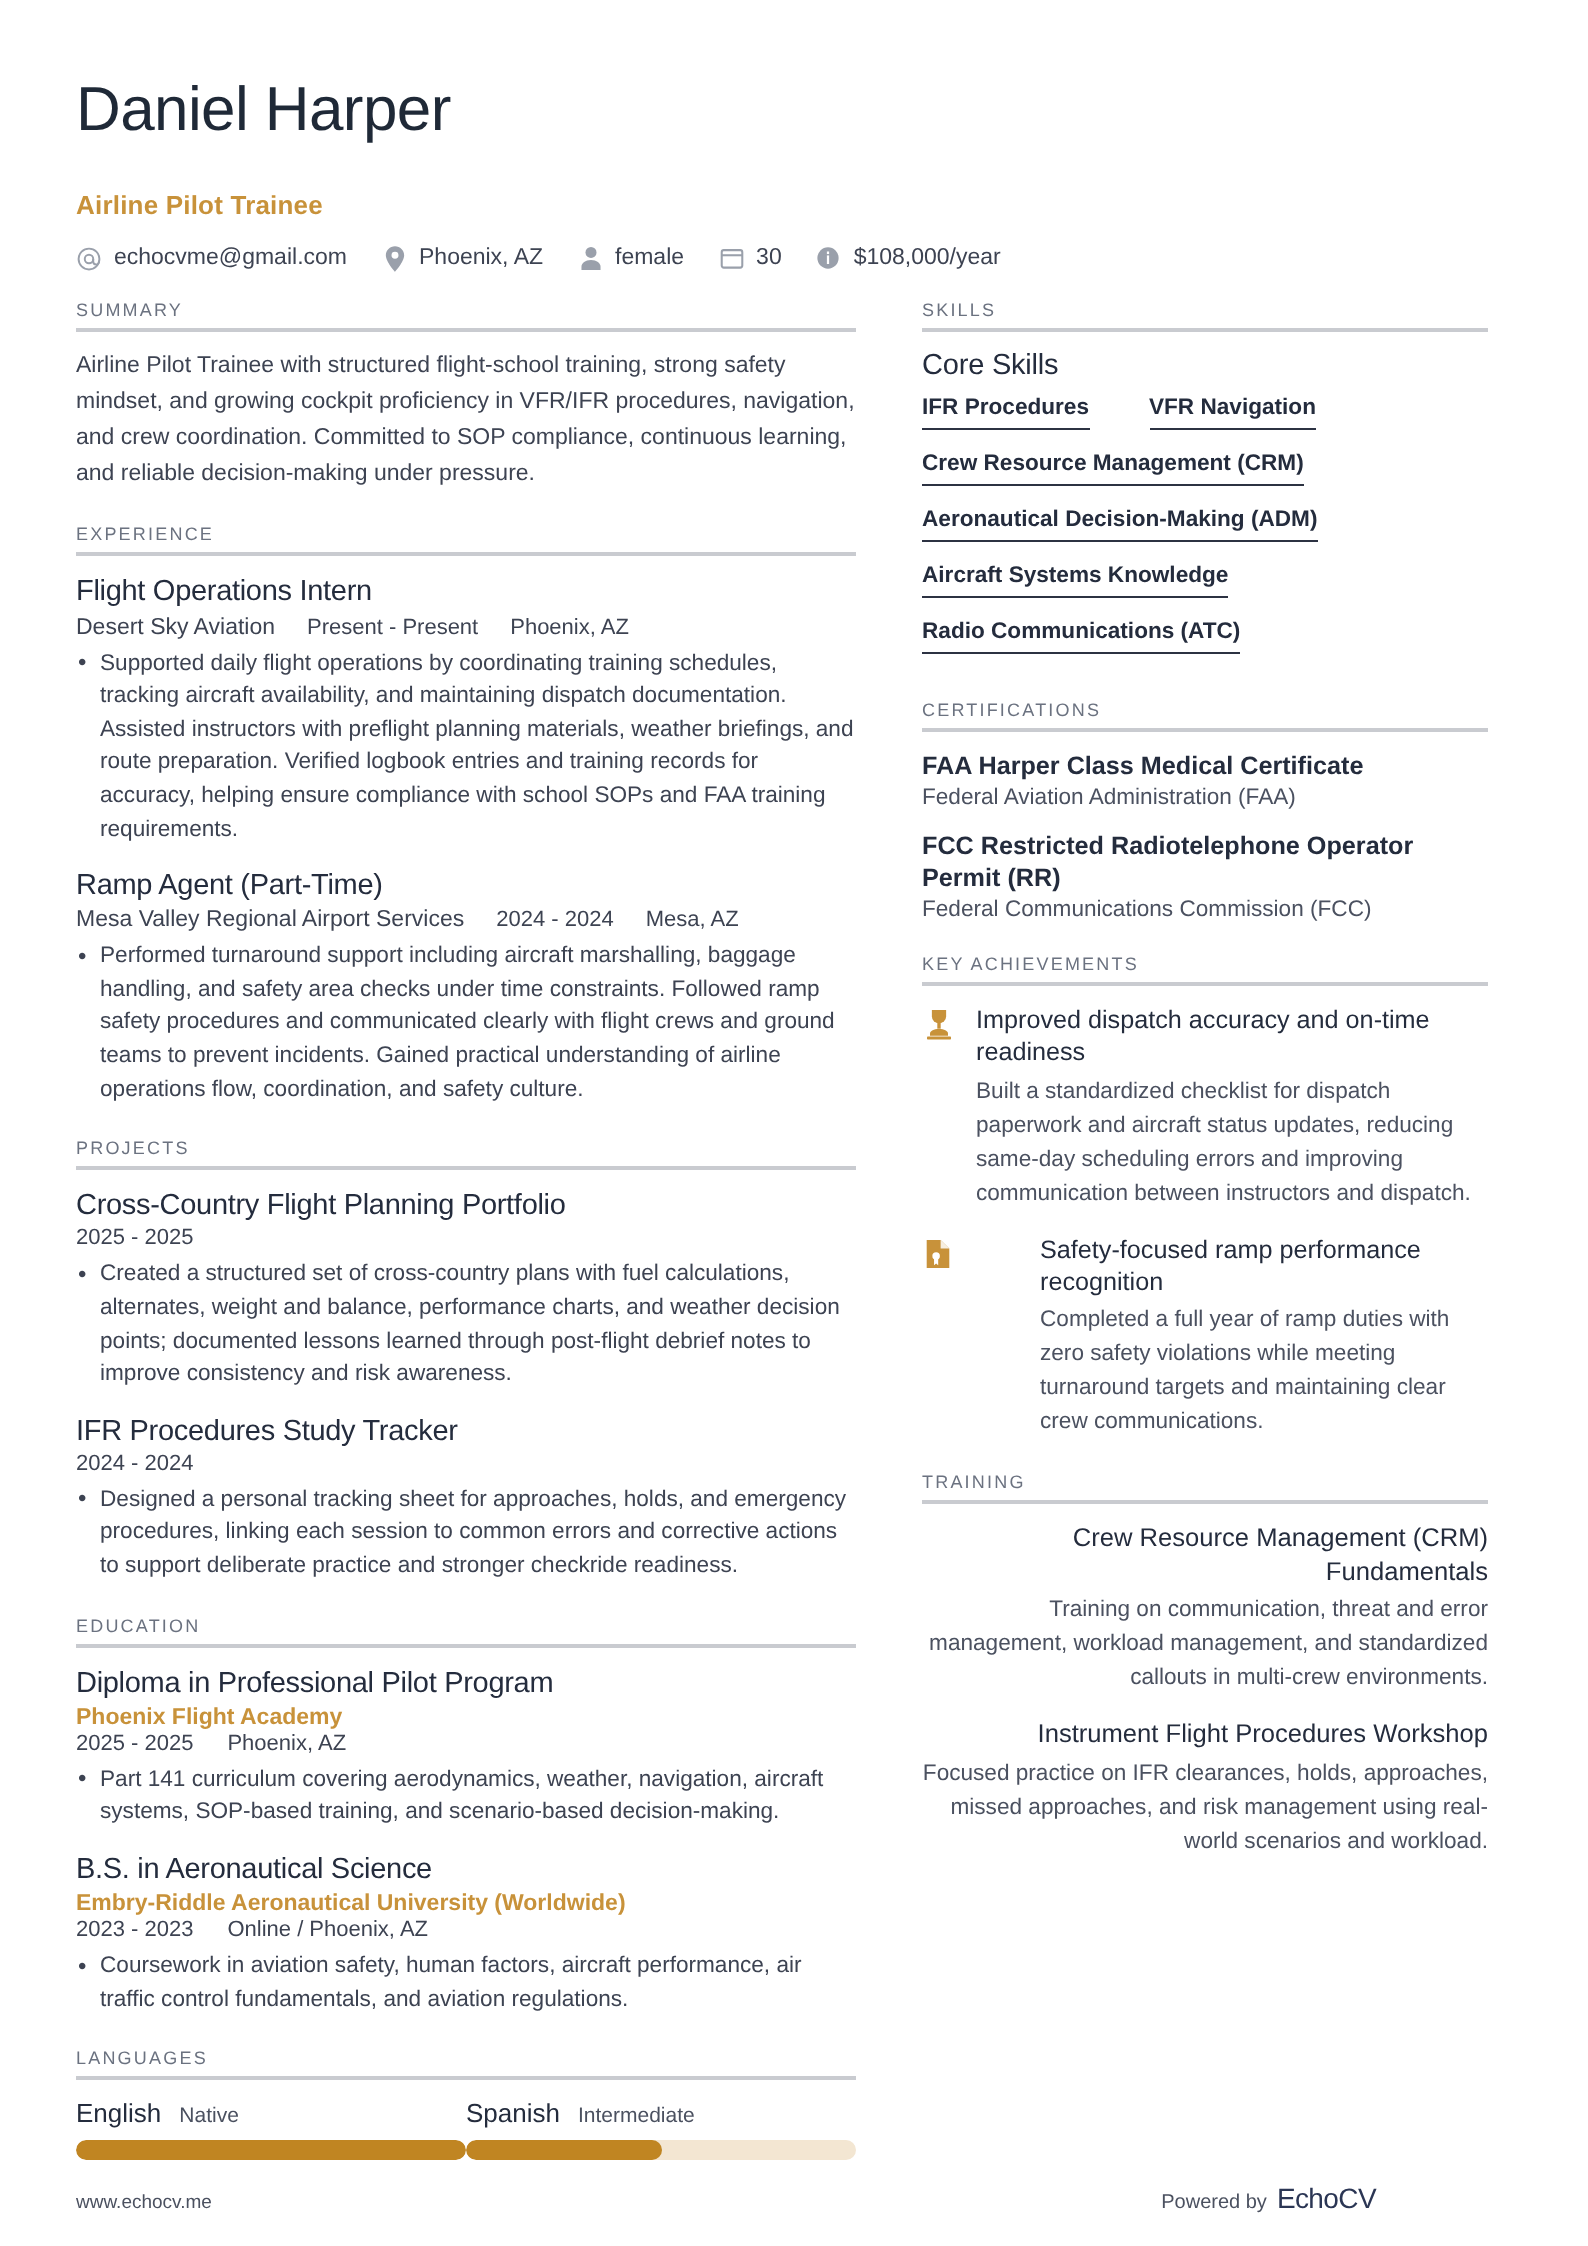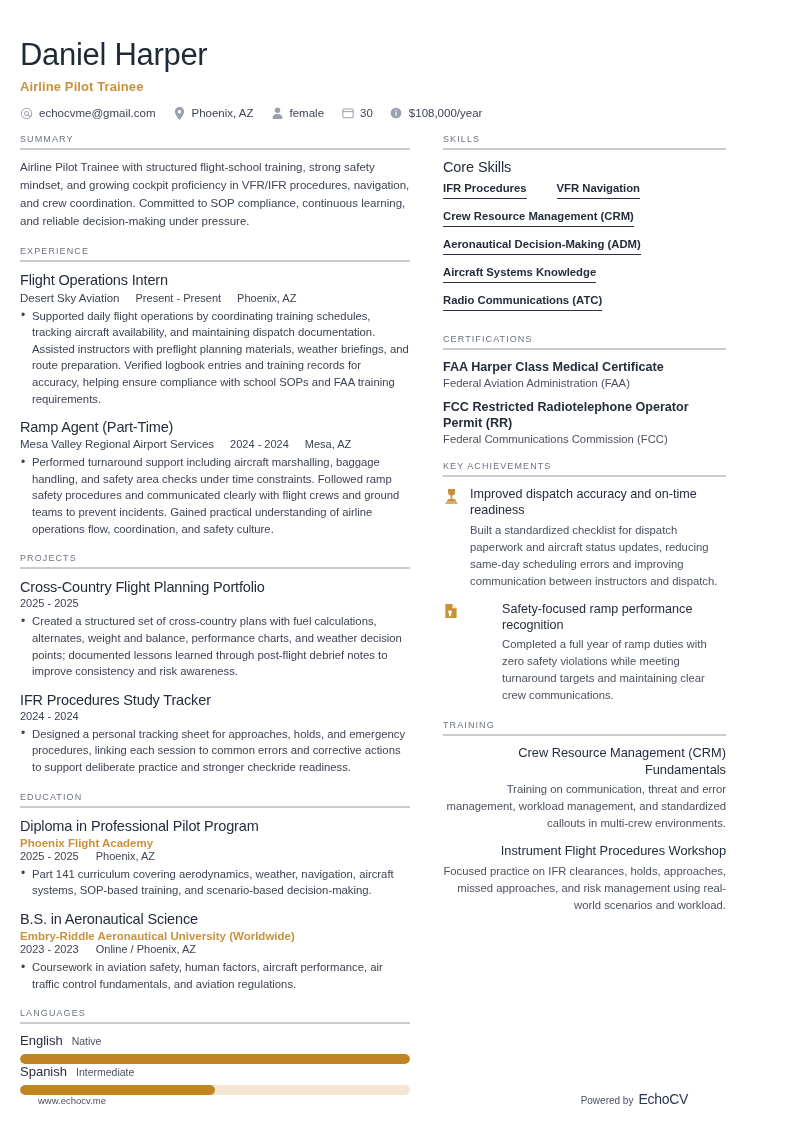--- a/index.html
+++ b/index.html
@@ -13,40 +13,40 @@
   body {
     font-family: "Liberation Sans", sans-serif;
     color: #2c3242;
     position: relative;
     overflow: hidden;
   }
 
   .page {
     width: 718px;
     height: 1123px;
-    padding: 38px 30px 0 20px;
+    padding: 38px 30px 0 38px;
     position: relative;
   }
 
   
   .header { margin-bottom: 14px; }
 
   .full-name {
     font-size: 31px;
     font-weight: 400;
     letter-spacing: -0.3px;
     color: #1f2937;
     line-height: 1.12;
   }
 
   .job-title {
     font-size: 13px;
     font-weight: 700;
     color: #c8923a;
-    margin-top: 6px;
+    margin-top: 22px;
     letter-spacing: 0.1px;
   }
 
   .contact-row {
     display: flex;
     align-items: center;
     flex-wrap: wrap;
     margin-top: 13px;
     gap: 0;
   }
@@ -245,21 +245,20 @@
   .train-desc {
     font-size: 11.3px;
     line-height: 1.5;
     color: #4b5160;
     margin-top: 3px;
   }
 
   
   .lang-grid {
     display: flex;
-    flex-direction: column;
   }
   .lang-item { flex: 1 1 0; min-width: 0; }
   .lang-head {
     display: flex;
     align-items: baseline;
     margin-bottom: 6px;
   }
   .lang-name {
     font-size: 13px;
     color: #242c3d;

